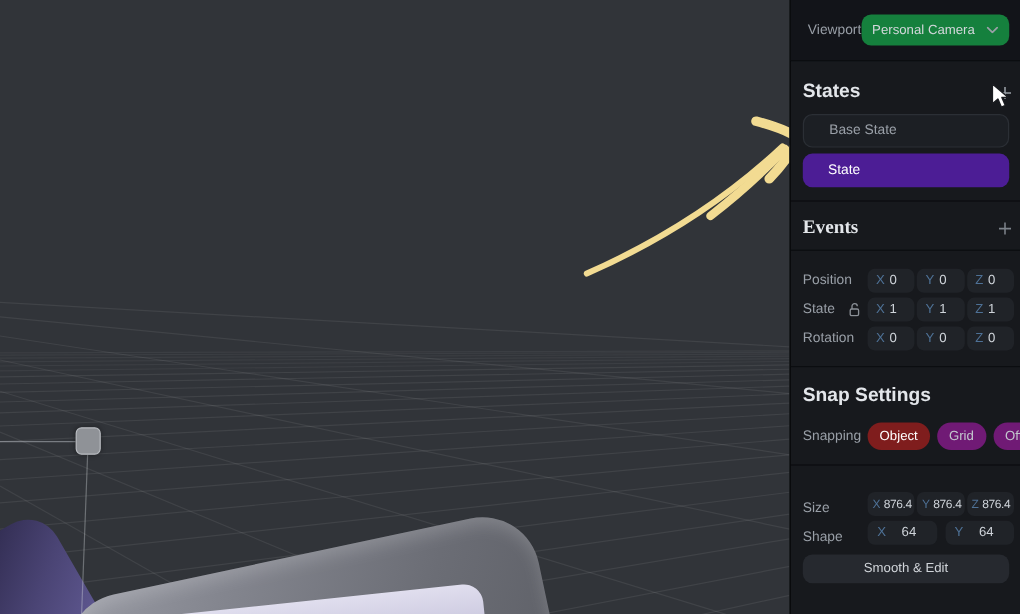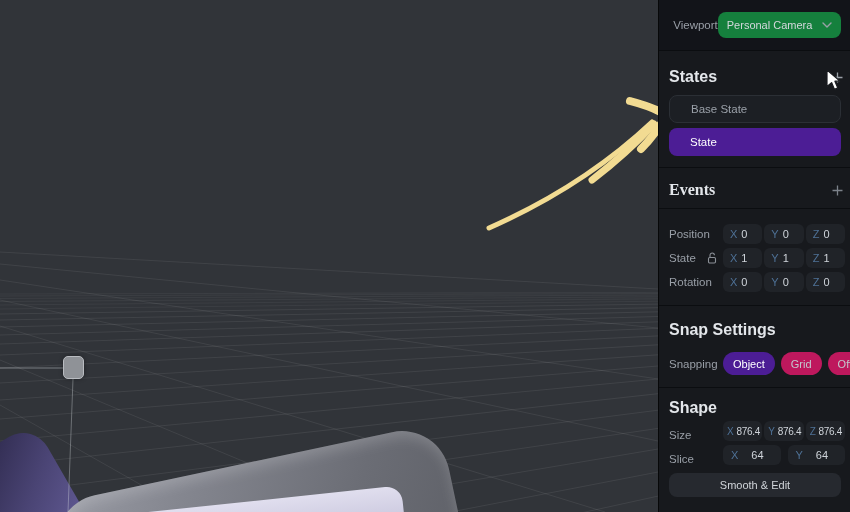--- a/index.html
+++ b/index.html
@@ -51,21 +51,21 @@
   .trow { display:flex; align-items:center; height:20px; margin-bottom:4px; }
   .trow .lbl { flex:0 0 54px; display:flex; align-items:center; }
   .fields { flex:1; display:flex; gap:2px; }
   .field { flex:1; height:20px; background:#202328; border-radius:6px;
            display:flex; align-items:center; padding-left:7px; font-size:11px; cursor:text; }
   .axis { color:#4e7196; margin-right:4px; }
   .fval { color:#cfd4da; }
   .sec-snap { height:82px; padding-top:15px; }
   .snaprow { display:flex; align-items:center; margin-top:13px; }
   .snaprow .lbl { flex:0 0 54px; }
-  .pill { height:23px; border-radius:12px; background:#be185d; color:#c3c8ce;
+  .pill { height:23px; border-radius:12px; background:#701a75; color:#c3c8ce;
           font-size:11px; display:inline-flex; align-items:center; margin-right:6px;
           padding:0 10px; cursor:pointer; }
   .pill.active { color:#fff; }
   .sec-shape { height:124px; padding-top:11px; border-bottom:none; }
   .srow { display:flex; align-items:flex-end; height:20px; margin-top:4px; }
   .srow .lbl { flex:0 0 54px; }
   .srow:first-of-type { margin-top:11px; }
   .field.small { font-size:10px; padding-left:4px; letter-spacing:-0.3px; }
   .field.small .axis { margin-right:3px; }
   .sides-fields { flex:1; display:flex; gap:7px; }
@@ -243,49 +243,46 @@
         </div>
       </div>
     </div>
 
     <div class="sec sec-snap">
       <div class="hdr">
           <span class="title">Snap Settings</span>
         </div>
       <div class="snaprow">
         <span class="lbl">Snapping</span>
-        <span class="pill active" style="background:#4c1d95;">Object</span>
+        <span class="pill active" style="background:#7f1d1d;">Object</span>
         <span class="pill">Grid</span>
         <span class="pill">Off</span>
       </div>
     </div>
 
     <div class="sec sec-shape">
-      <div class="hdr">
-          <span class="title">Shape</span>
-        </div>
       <div class="srow">
         <span class="lbl">Size</span>
         <div class="fields">
           <div class="field small">
               <span class="axis">X</span>
               <span class="fval">876.4</span>
             </div>
           <div class="field small">
               <span class="axis">Y</span>
               <span class="fval">876.4</span>
             </div>
           <div class="field small">
               <span class="axis">Z</span>
               <span class="fval">876.4</span>
             </div>
         </div>
       </div>
       <div class="srow">
-        <span class="lbl">Slice</span>
+        <span class="lbl">Shape</span>
         <div class="sides-fields">
           <div class="field wide">
               <span class="axis">X</span>
               <span class="fval">64</span>
             </div>
           <div class="field wide">
               <span class="axis">Y</span>
               <span class="fval">64</span>
             </div>
         </div>

